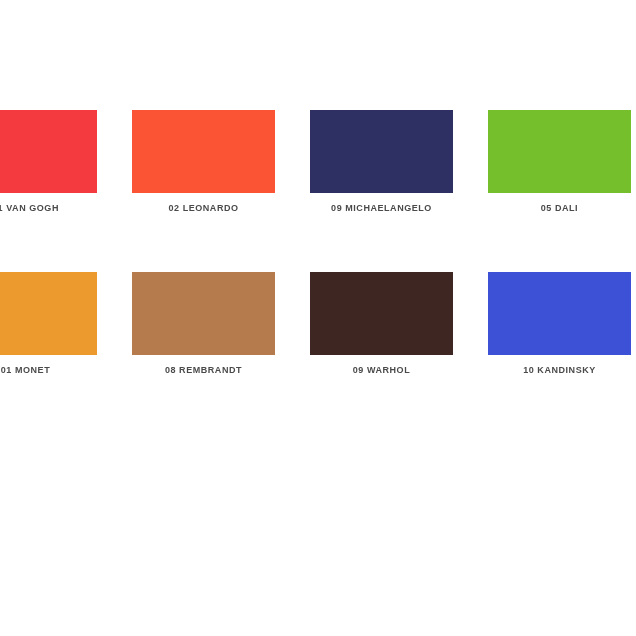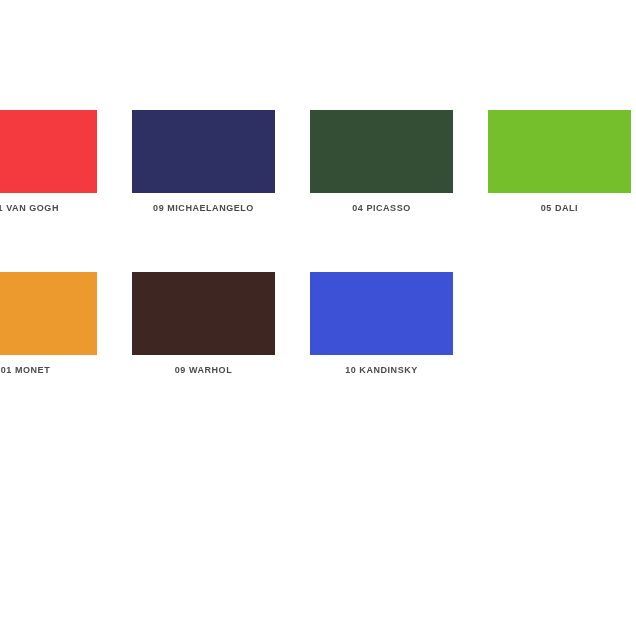--- a/index.html
+++ b/index.html
@@ -62,34 +62,38 @@
 </head>
 <body style="background-color: rgb(255, 255, 255);">
 
 <div id="palette-board">
   <div class="swatch-grid">
       <div class="swatch-cell">
         <div class="swatch-chip" style="background-color: rgb(244, 58, 62);"></div>
         <div class="swatch-label">01 VAN GOGH</div>
       </div>
       <div class="swatch-cell">
+        <div class="swatch-chip" style="background-color: rgb(251, 84, 53);"></div>
+        <div class="swatch-label">02 LEONARDO</div>
+      </div>
+      <div class="swatch-cell">
         <div class="swatch-chip" style="background-color: rgb(46, 47, 99);"></div>
         <div class="swatch-label">09 MICHAELANGELO</div>
-      </div>
-      <div class="swatch-cell">
-        <div class="swatch-chip" style="background-color: rgb(51, 78, 53);"></div>
-        <div class="swatch-label">04 PICASSO</div>
       </div>
       <div class="swatch-cell">
         <div class="swatch-chip" style="background-color: rgb(117, 190, 44);"></div>
         <div class="swatch-label">05 DALI</div>
       </div>
       <div class="swatch-cell">
         <div class="swatch-chip" style="background-color: rgb(236, 154, 45);"></div>
         <div class="swatch-label">01 MONET</div>
+      </div>
+      <div class="swatch-cell">
+        <div class="swatch-chip" style="background-color: rgb(182, 123, 77);"></div>
+        <div class="swatch-label">08 REMBRANDT</div>
       </div>
       <div class="swatch-cell">
         <div class="swatch-chip" style="background-color: rgb(62, 39, 34);"></div>
         <div class="swatch-label">09 WARHOL</div>
       </div>
       <div class="swatch-cell">
         <div class="swatch-chip" style="background-color: rgb(60, 81, 214);"></div>
         <div class="swatch-label">10 KANDINSKY</div>
       </div>
     </div>

